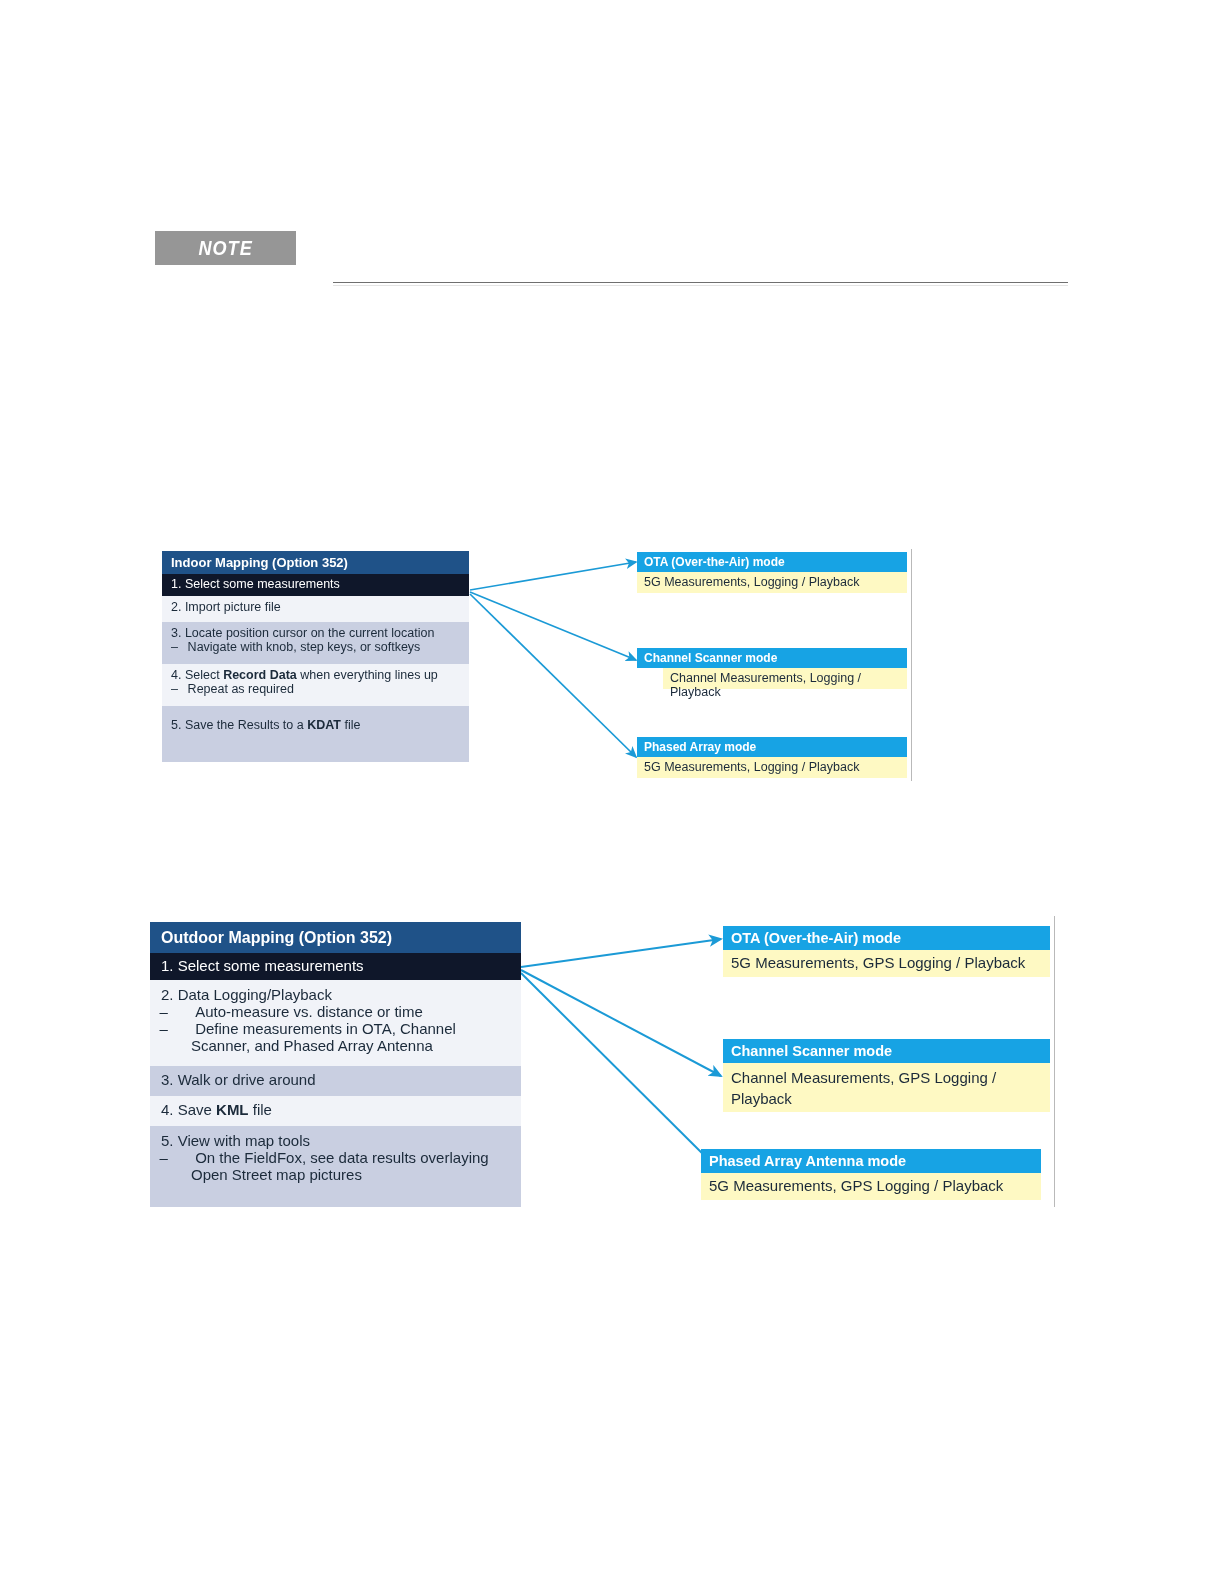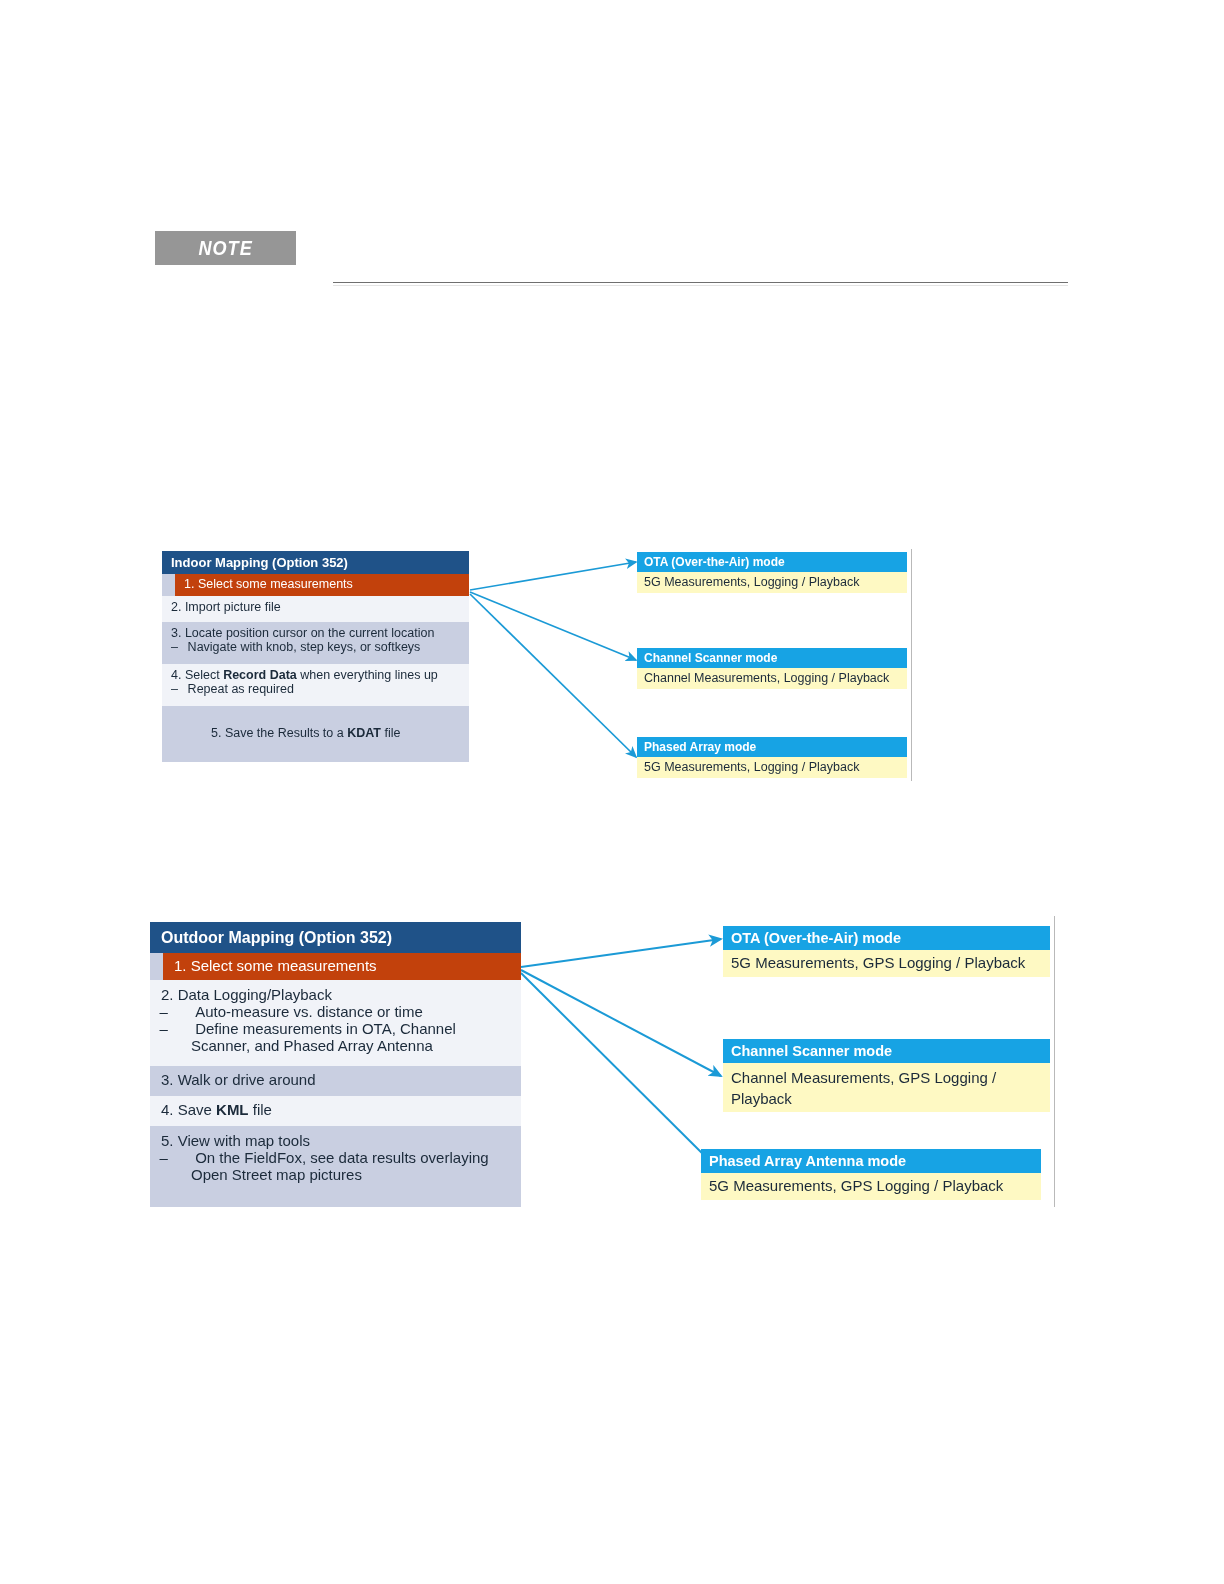--- a/index.html
+++ b/index.html
@@ -67,24 +67,23 @@
     font-weight: bold;
     display: flex;
     align-items: center;
   }
   .panel-row {
     display: block;
     color: #1b2a3a;
     box-sizing: border-box;
   }
   .panel-row.highlight {
-    background: #c2410c;
+    background: #0f172a;
     color: #ffffff;
     font-weight: normal;
-    margin-left: 13px;
   }
   .panel-row.shade-a { background: #f1f3f8; }
   .panel-row.shade-b { background: #c9cfe1; }
   .row-line { display: block; white-space: pre; }
   .row-line.sub { display: block; }
   .dash {
     display: inline-block;
     width: 1.05em;
   }
   .hang2 {
@@ -163,39 +162,39 @@
     <div class="panel-row shade-b" style="height:42px; padding:4px 9px 0 9px;">
       <span class="row-line">3. Locate position cursor on the current location</span>
       <span class="row-line sub"><span class="dash">–</span>&nbsp;Navigate with knob, step keys, or softkeys</span>
     </div>
 
     <div class="panel-row shade-a" style="height:42px; padding:4px 9px 0 9px;">
       <span class="row-line">4. Select <b>Record Data</b> when everything lines up</span>
       <span class="row-line sub"><span class="dash">–</span>&nbsp;Repeat as required</span>
     </div>
 
-    <div class="panel-row shade-b" style="height:56px; padding:20px 9px 0 9px;margin-left:40px;">
+    <div class="panel-row shade-b" style="height:56px; padding:12px 9px 0 9px;">
       <span class="row-line">5. Save the Results to a <b>KDAT</b> file</span>
     </div>
   </div>
 
   <div class="mode-card" style="left:637px; top:552px; width:270px;">
     <div class="mode-title" style="height:20px; padding:0 7px; font-size:12px;">
       <span>OTA (Over-the-Air) mode</span>
     </div>
     <div class="mode-body" style="height:21px; padding:3px 7px 0 7px; font-size:12.5px;">
       <span>5G Measurements, Logging / Playback</span>
     </div>
   </div>
 
   <div class="mode-card" style="left:637px; top:648px; width:270px;">
     <div class="mode-title" style="height:20px; padding:0 7px; font-size:12px;">
       <span>Channel Scanner mode</span>
     </div>
-    <div class="mode-body" style="height:21px; padding:3px 7px 0 7px; font-size:12.5px;">
+    <div class="mode-body" style="height:21px; padding:3px 7px 0 7px; font-size:12.5px;margin-left:26px;">
       <span>Channel Measurements, Logging / Playback</span>
     </div>
   </div>
 
   <div class="mode-card" style="left:637px; top:737px; width:270px;">
     <div class="mode-title" style="height:20px; padding:0 7px; font-size:12px;">
       <span>Phased Array mode</span>
     </div>
     <div class="mode-body" style="height:21px; padding:3px 7px 0 7px; font-size:12.5px;">
       <span>5G Measurements, Logging / Playback</span>

